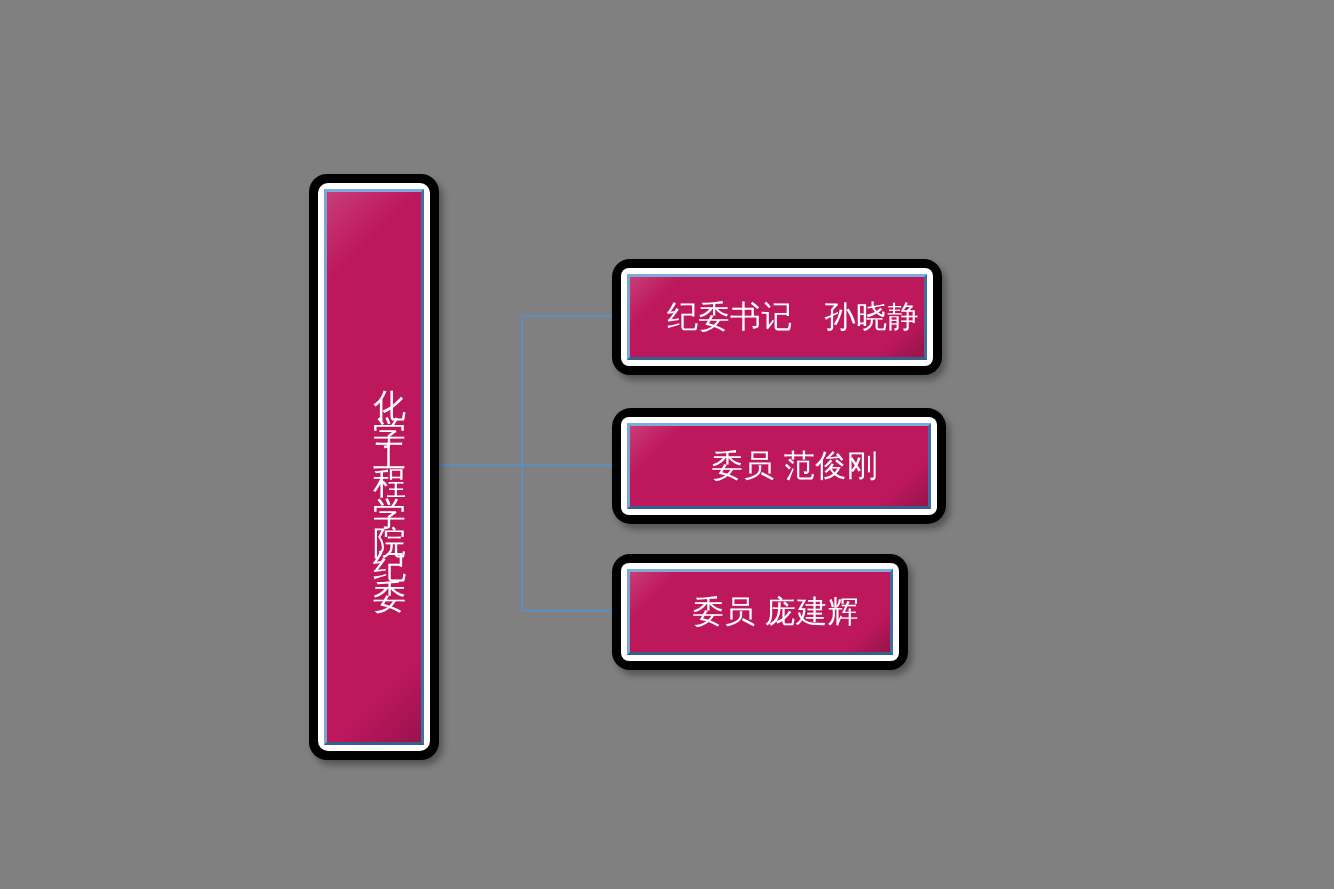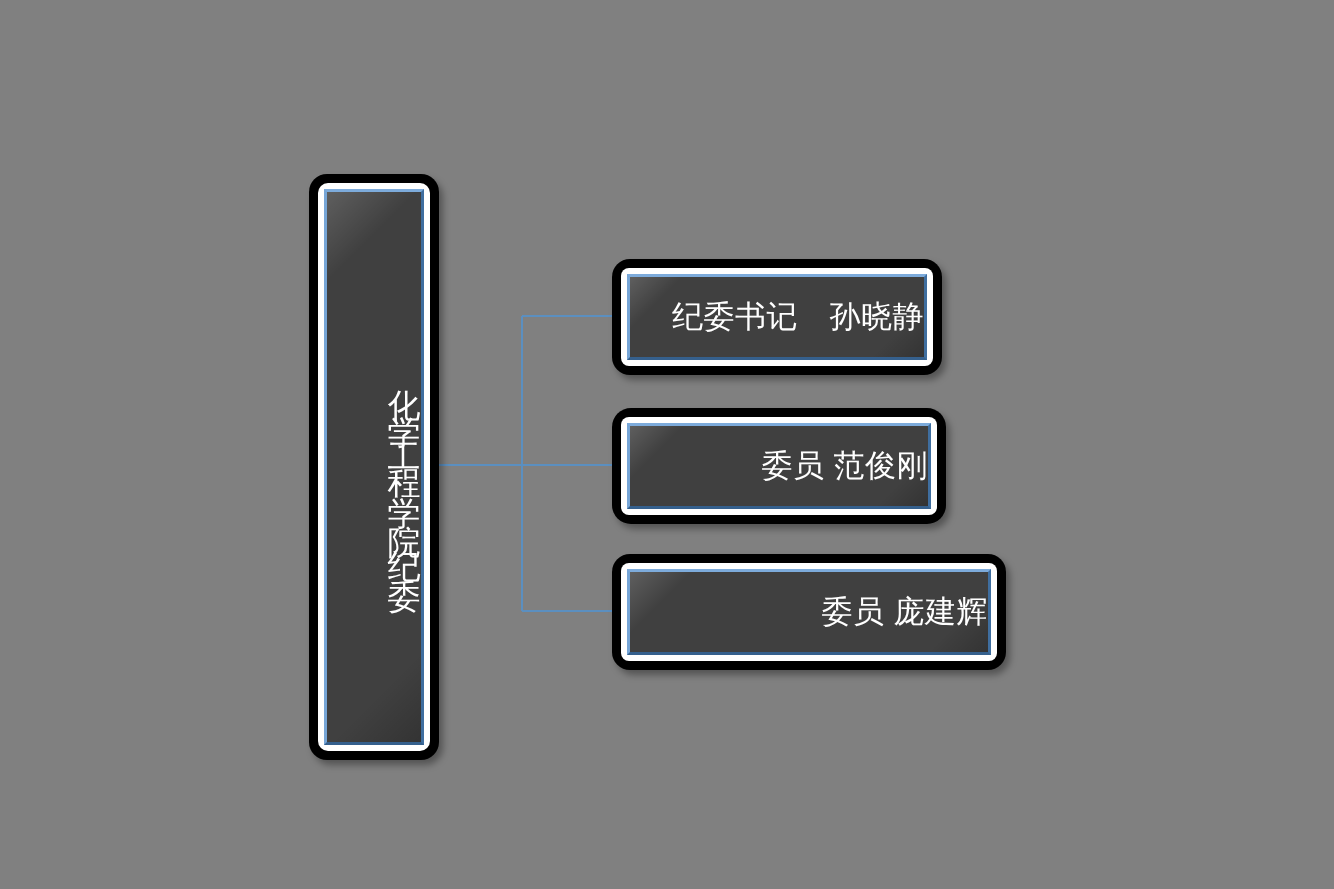--- a/index.html
+++ b/index.html
@@ -49,29 +49,29 @@
     border-radius: 8px;
     box-sizing: border-box;
   }
   
   .node-face {
     position: absolute;
     left: 6px;
     top: 6px;
     right: 6px;
     bottom: 6px;
-    background: #404040;
+    background: #be185d;
     border-top: 3px solid #7dabdb;
     border-left: 3px solid #77a6d7;
     border-right: 3px solid #3f6e9f;
     border-bottom: 3px solid #35608d;
     box-sizing: border-box;
     display: flex;
     align-items: center;
-    justify-content: flex-end;
+    justify-content: center;
     overflow: hidden;
     padding-left: 32px;
   }
   
   .node-face::before {
     content: "";
     position: absolute;
     left: 0; top: 0; right: 0; bottom: 0;
     background:
       linear-gradient(135deg, rgba(255,255,255,0.16) 0%, rgba(255,255,255,0.0) 14%),
@@ -111,21 +111,21 @@
 
   
   .node-child {
     left: 612px;
     width: 330px;
     height: 116px;
     border-radius: 18px;
   }
   #node-child-0 { top: 259px; }
   #node-child-1 { top: 408px; width: 334px; border-radius: 19px; }
-  #node-child-2 { top: 554px; width: 394px; }
+  #node-child-2 { top: 554px; width: 296px; }
 
   .node-child .node-label { font-size: 31px; }
 </style>
 </head>
 <body>
 
 <div id="canvas">
 
   <svg id="connectors" viewBox="0 0 1334 889" width="1334" height="889" aria-hidden="true">
     <g fill="none" stroke="#5b8fc0" stroke-width="2.2" shape-rendering="crispEdges">

